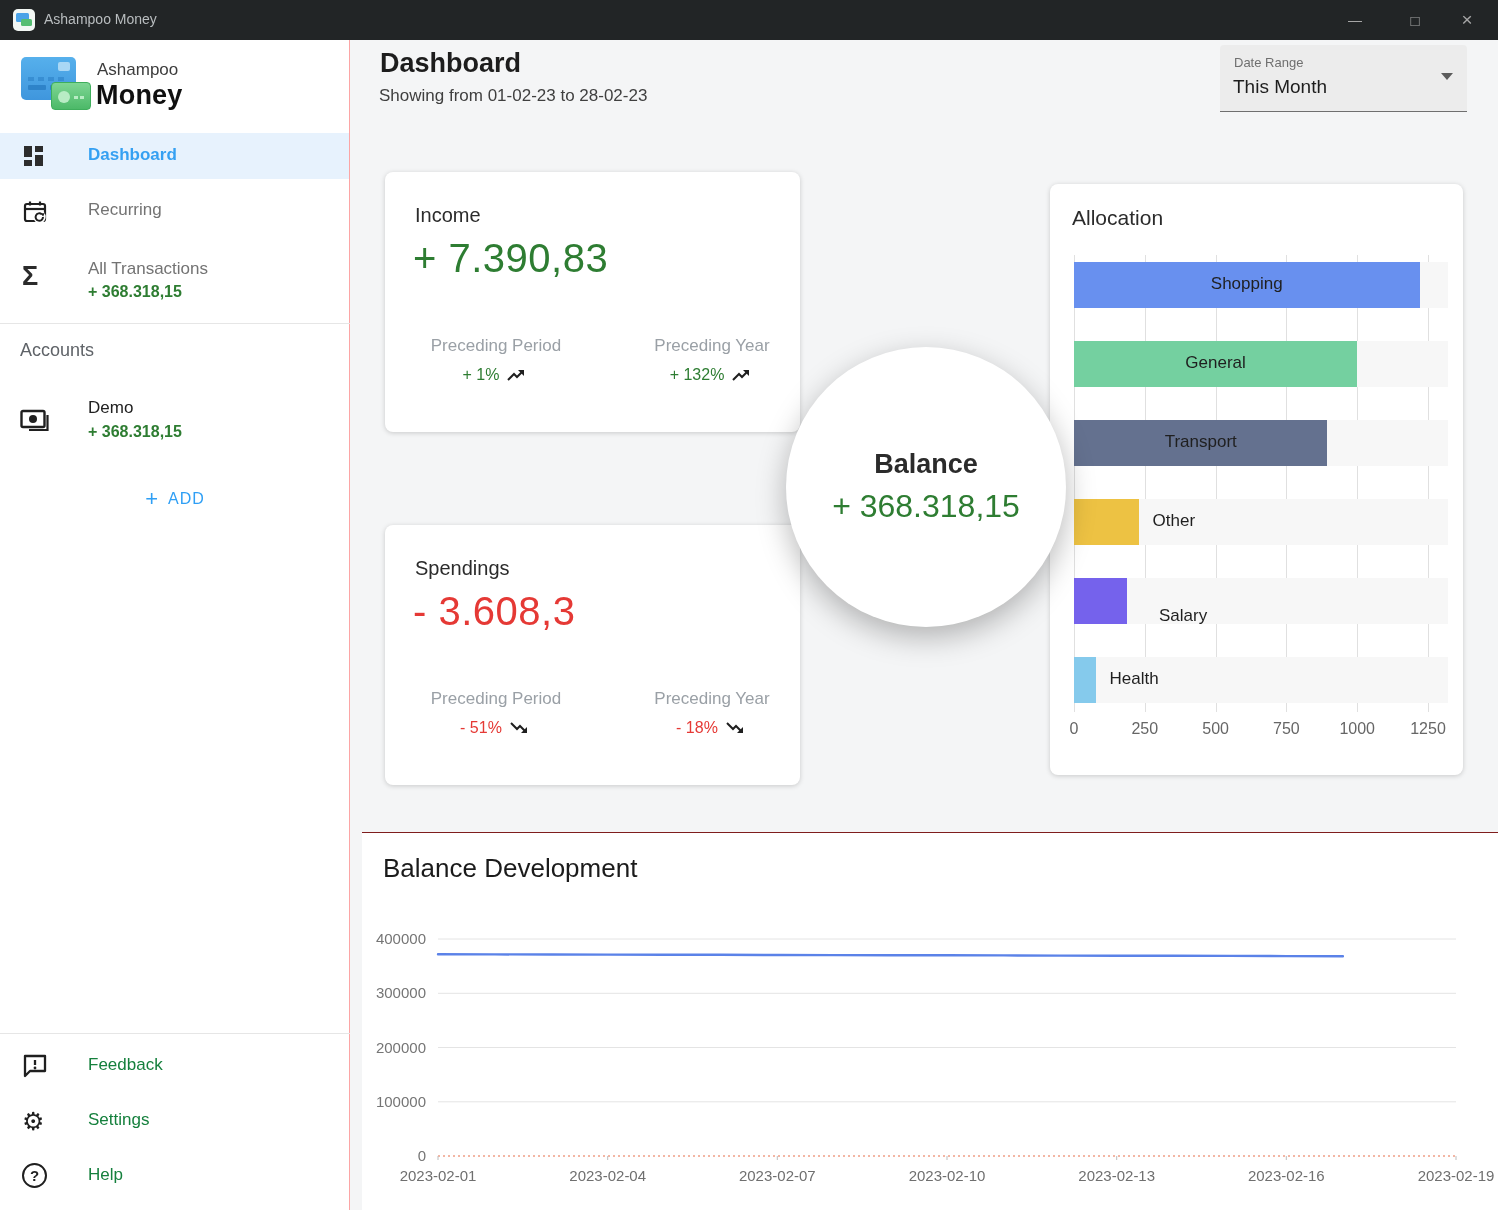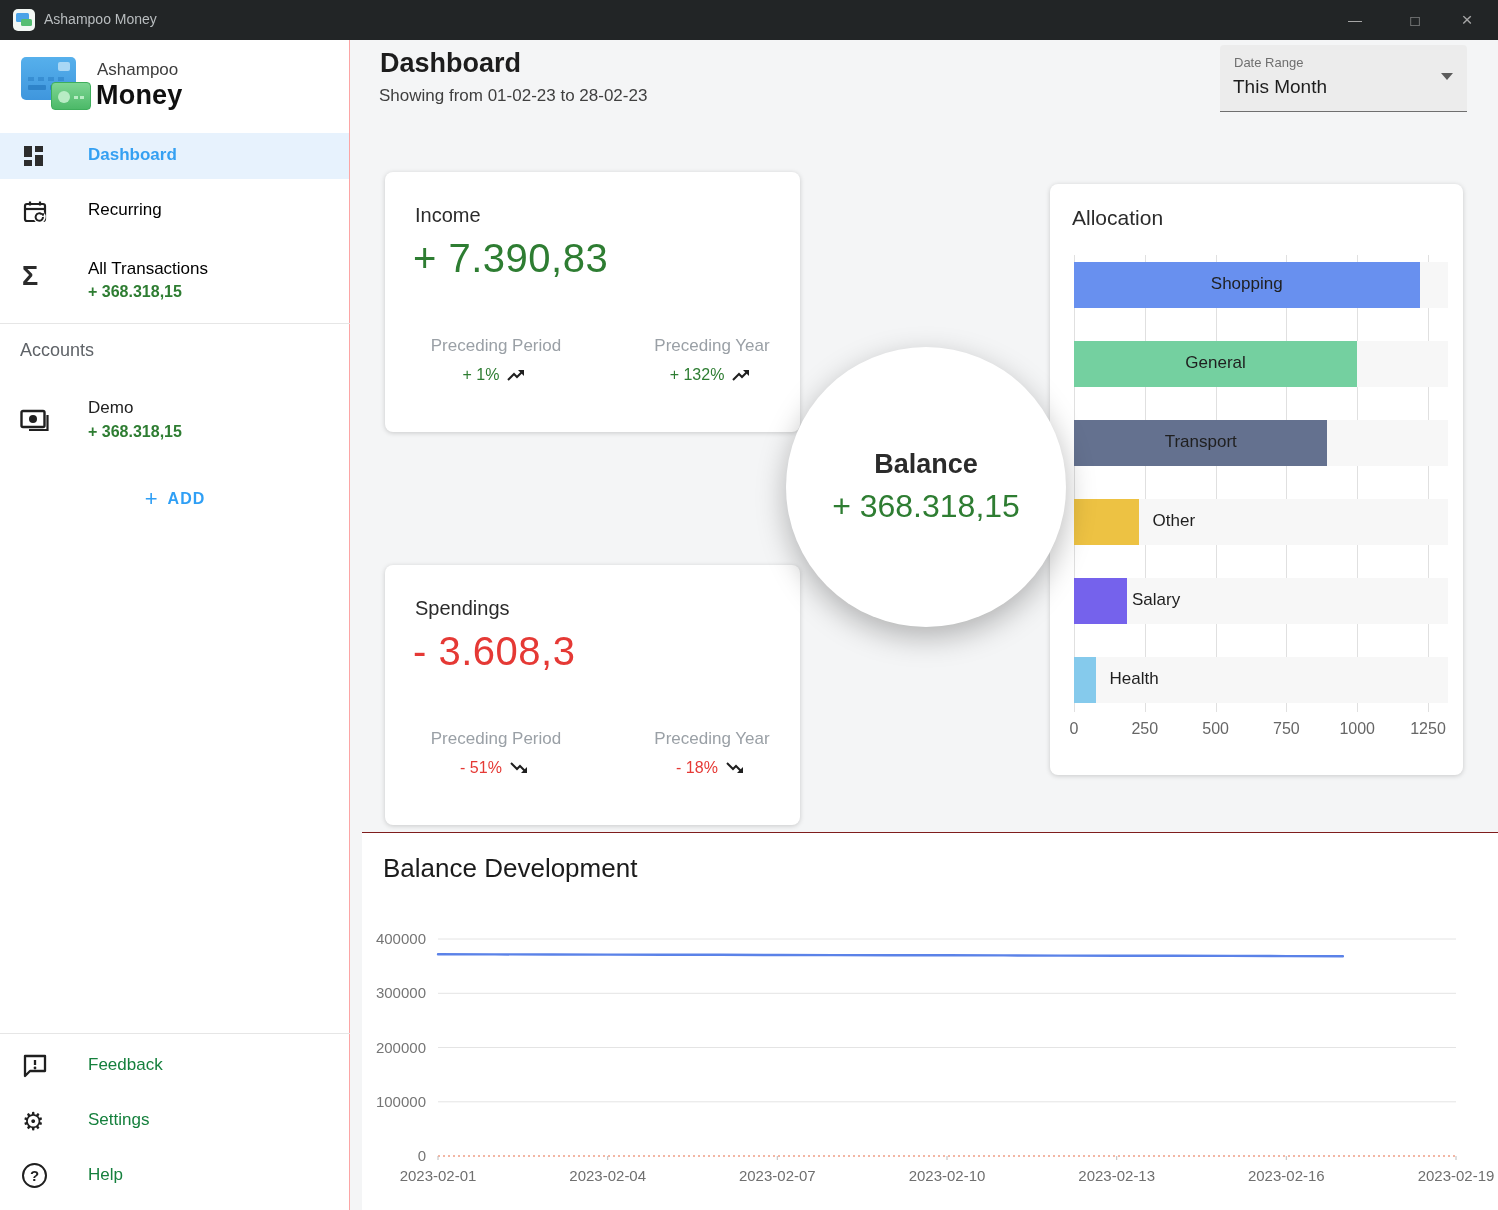--- a/index.html
+++ b/index.html
@@ -27,52 +27,52 @@
   .brand-stripe2 { position:absolute; left:7px; top:28px; width:18px; height:5px; background:#2e83c9; border-radius:1px; }
   .brand-stripe3 { position:absolute; left:29px; top:28px; width:14px; height:5px; background:#2e83c9; border-radius:1px; }
   .brand-card-green { position:absolute; left:51px; top:30px; width:40px; height:28px; background:linear-gradient(#7ed694,#4cb968); border:1px solid #3fae5c; border-radius:4px; }
   .brand-circle { position:absolute; left:6px; top:8px; width:12px; height:12px; border-radius:50%; background:#b8ecc4; }
   .brand-dot { position:absolute; top:13px; width:4px; height:3px; background:#b8ecc4; }
   .brand-text1 { position:absolute; left:97px; top:8px; font-size:17px; color:#3c3c3c; }
   .brand-text2 { position:absolute; left:96px; top:28px; font-size:27px; font-weight:700; color:#101010; letter-spacing:.2px; }
 
   .nav-item { position:absolute; left:0; width:100%; height:46px; cursor:pointer; }
   .nav-item .nav-icon { position:absolute; left:22px; top:11px; width:26px; height:26px; color:#2b2b2b; font-weight:700; }
-  .nav-item .nav-label { position:absolute; left:88px; top:12px; font-size:17px; color:#000000; }
+  .nav-item .nav-label { position:absolute; left:88px; top:12px; font-size:17px; color:#737373; }
   .nav-item.active { background:#e7f2fd; }
   .nav-item.active .nav-label { color:#35a0f2; font-weight:600; }
   .nav-amount { position:absolute; left:88px; top:36px; font-size:16px; color:#2e7d32; font-weight:600; }
   .sigma-glyph { font-size:27px; font-weight:700; color:#1f1f1f; line-height:26px; }
   .divider { position:absolute; left:0; width:350px; height:1px; background:#e6e6e6; }
   .accounts-header { position:absolute; left:20px; top:300px; font-size:18px; color:#5f6368; }
   .account-item { position:absolute; left:0; top:355px; width:100%; height:62px; cursor:pointer; }
   .account-item .nav-icon { position:absolute; left:20px; top:14px; }
   .account-name { position:absolute; left:88px; top:3px; font-size:17px; color:#212121; }
   .account-amount { position:absolute; left:88px; top:28px; font-size:16px; color:#2e7d32; font-weight:600; }
   .add-btn { position:absolute; left:125px; top:443px; width:100px; height:32px; display:flex; align-items:center; justify-content:center; gap:10px; color:#2f9ff5; cursor:pointer; border-radius:4px; }
   .add-plus { font-size:22px; font-weight:400; line-height:22px; }
-  .add-label { font-size:16px; font-weight:700; letter-spacing:1px; }
+  .add-label { font-size:16px; font-weight:400; letter-spacing:1px; }
   .foot-item { position:absolute; left:0; width:100%; height:46px; cursor:pointer; }
   .foot-item .nav-icon { position:absolute; left:22px; top:10px; width:26px; height:26px; }
   .foot-item .nav-label { position:absolute; left:88px; top:12px; font-size:17px; color:#15803d; }
   .gear-glyph { font-size:25px; line-height:26px; color:#1f1f1f; }
   .help-circle { width:25px; height:25px; border:2.4px solid #1f1f1f; border-radius:50%; display:flex; align-items:center; justify-content:center; font-size:15px; font-weight:700; color:#1f1f1f; }
 
   
   .main { position:absolute; left:350px; top:40px; width:1148px; height:1170px; background:#f4f5f6; }
   .page-title { position:absolute; left:30px; top:8px; font-size:27px; font-weight:700; color:#1d1d1d; }
   .page-subtitle { position:absolute; left:29px; top:46px; font-size:17px; color:#3f3f3f; }
   .date-select { position:absolute; left:870px; top:5px; width:247px; height:67px; background:#ececec; border-radius:4px 4px 0 0; border-bottom:1px solid #6f6f6f; cursor:pointer; }
   .ds-label { position:absolute; left:14px; top:10px; font-size:13px; color:#6f6f6f; }
   .ds-value { position:absolute; left:13px; top:31px; font-size:19px; color:#1e1e1e; }
   .ds-caret { position:absolute; right:14px; top:28px; width:0; height:0; border-left:6px solid transparent; border-right:6px solid transparent; border-top:7px solid #5c5c5c; }
 
   .card { position:absolute; background:#fff; border-radius:8px; box-shadow:0 1px 5px rgba(0,0,0,.18); }
   .card-income { left:35px; top:132px; width:415px; height:260px; }
-  .card-spendings { left:35px; top:485px; width:415px; height:260px;margin-top:40px; }
+  .card-spendings { left:35px; top:485px; width:415px; height:260px; }
   .card-title { position:absolute; left:30px; top:32px; font-size:20px; color:#2b2b2b; }
   .card-amount { position:absolute; left:28px; top:64px; font-size:40px; letter-spacing:.5px; }
   .amount-pos { color:#2e7d32; }
   .amount-neg { color:#e53935; }
   .pp-col { position:absolute; top:164px; width:170px; text-align:center; }
   .pp-col-left { left:26px; }
   .pp-col-right { left:242px; }
   .pp-label { font-size:17px; color:#9aa0a6; }
   .pp-value { margin-top:10px; font-size:16px; display:flex; align-items:center; justify-content:center; gap:6px; }
   .trend { flex:0 0 auto; }
@@ -299,21 +299,21 @@
           <div class="alloc-row" style="top: 86px;">
             <div class="alloc-bar" style="width: 283.2px; background: rgb(116, 208, 160);"></div>
             <div class="alloc-label" style="left: 0px; width: 283.2px; text-align: center;">General</div>
           </div>
           <div class="alloc-row" style="top: 244px;">
             <div class="alloc-bar" style="width: 64.5696px; background: rgb(237, 194, 67);"></div>
             <div class="alloc-label" style="left: 78.5696px;">Other</div>
           </div>
           <div class="alloc-row" style="top: 323px;">
             <div class="alloc-bar" style="width: 53.2416px; background: rgb(117, 98, 236);"></div>
-            <div class="alloc-label" style="left: 58px;">Salary</div>
+            <div class="alloc-label" style="left: 85px; margin-top: 16px;">Salary</div>
           </div>
           <div class="alloc-row" style="top: 402px;">
             <div class="alloc-bar" style="width: 21.5232px; background: rgb(133, 202, 236);"></div>
             <div class="alloc-label" style="left: 35.5232px;">Health</div>
           </div>
         </div>
       <div id="alloc-xlabels">
           <div class="alloc-xtick" style="left: 0px;">0</div>
           <div class="alloc-xtick" style="left: 70.8px;">250</div>
           <div class="alloc-xtick" style="left: 141.6px;">500</div>

